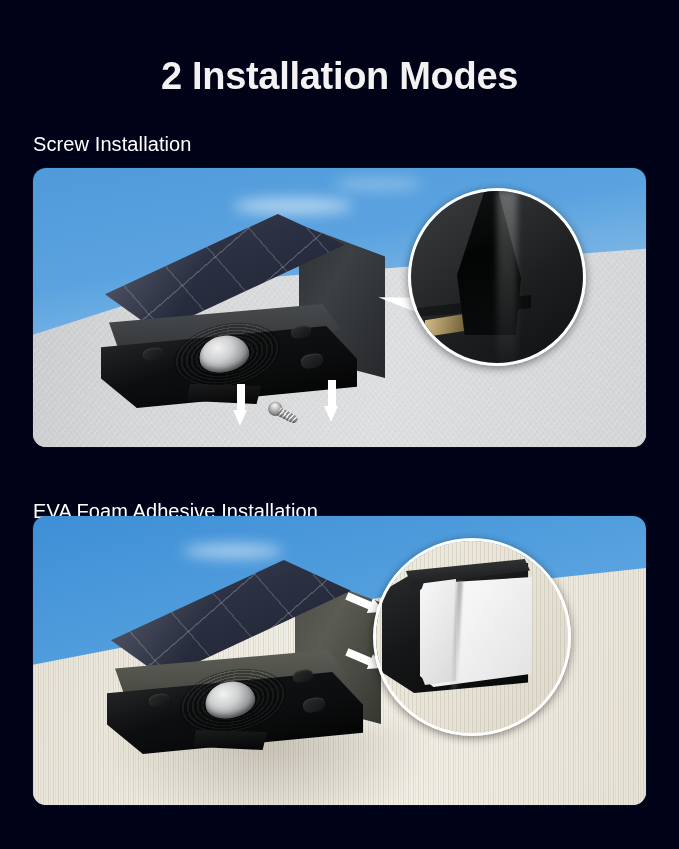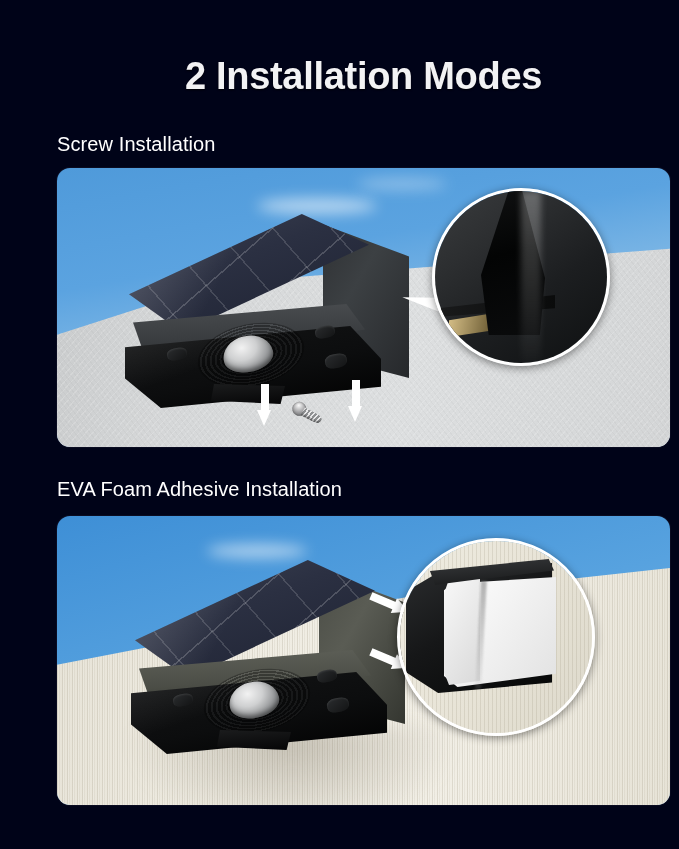--- a/index.html
+++ b/index.html
@@ -11,21 +11,20 @@
     width: 679px;
     height: 849px;
     overflow: hidden;
     font-family: "Liberation Sans", sans-serif;
     position: relative;
   }
   .page {
     position: absolute;
     inset: 0;
     background: #000318;
-    margin-left: 24px;
   }
 
   
   .main-title {
     position: absolute;
     left: 0;
     top: 55px;
     width: 679px;
     text-align: center;
     color: #f2f2f4;
@@ -38,21 +37,21 @@
   
   .section-heading {
     position: absolute;
     left: 33px;
     color: #ffffff;
     font-size: 20px;
     font-weight: normal;
     letter-spacing: 0.1px;
   }
   .heading-1 { top: 133px; }
-  .heading-2 { top: 478px; }
+  .heading-2 { top: 500px; }
 
   
   .panel {
     position: absolute;
     left: 33px;
     width: 613px;
     border-radius: 13px;
     overflow: hidden;
     box-shadow: 0 0 0 1px rgba(255,255,255,0.04);
   }

